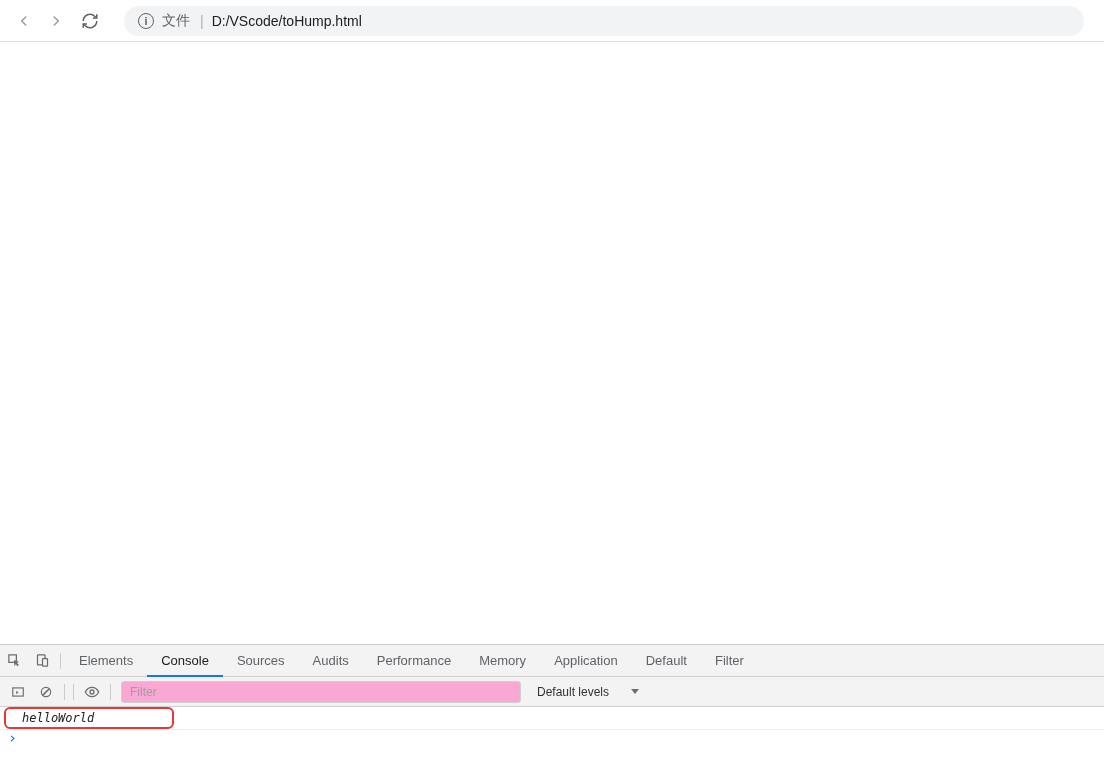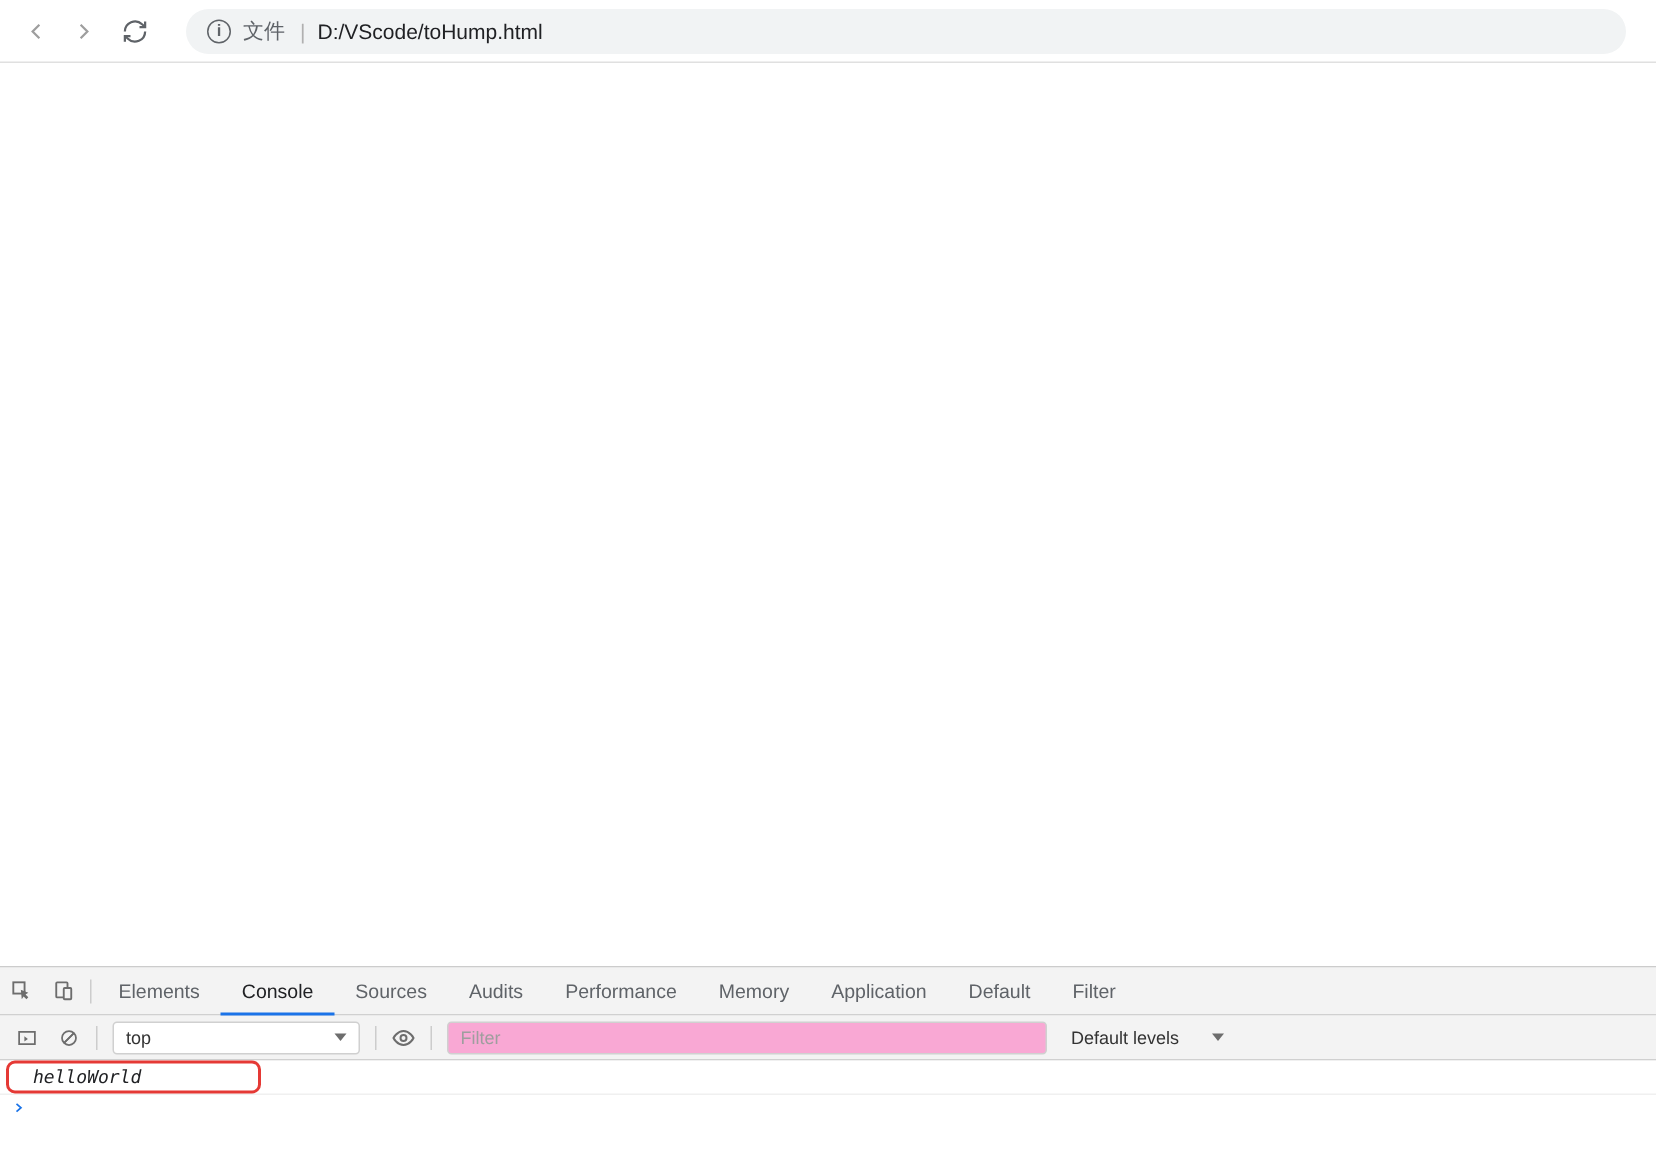--- a/index.html
+++ b/index.html
@@ -299,24 +299,20 @@
         </svg>
     </div>
     <div class="cf-btn">
       <svg viewBox="0 0 24 24" fill="none" stroke="currentColor" stroke-width="2">
           <circle cx="12" cy="12" r="8"></circle>
           <path d="M6 6l12 12" transform="rotate(90 12 12)"></path>
           <line x1="7" y1="17" x2="17" y2="7"></line>
         </svg>
     </div>
     <div class="dt-divider"></div>
-    <div class="context-select">
-      <span>top</span>
-      <span class="tri-down"></span>
-    </div>
     <div class="dt-divider"></div>
     <div class="eye-btn">
       <svg viewBox="0 0 24 24" width="16" height="16" fill="none" stroke="#6d6d6d" stroke-width="2">
           <path d="M2 12s3.5-7 10-7 10 7 10 7-3.5 7-10 7S2 12 2 12z"></path>
           <circle cx="12" cy="12" r="3"></circle>
         </svg>
     </div>
     <div class="dt-divider"></div>
     <input class="filter-input" placeholder="Filter" style="">
     <div class="levels-dd">

